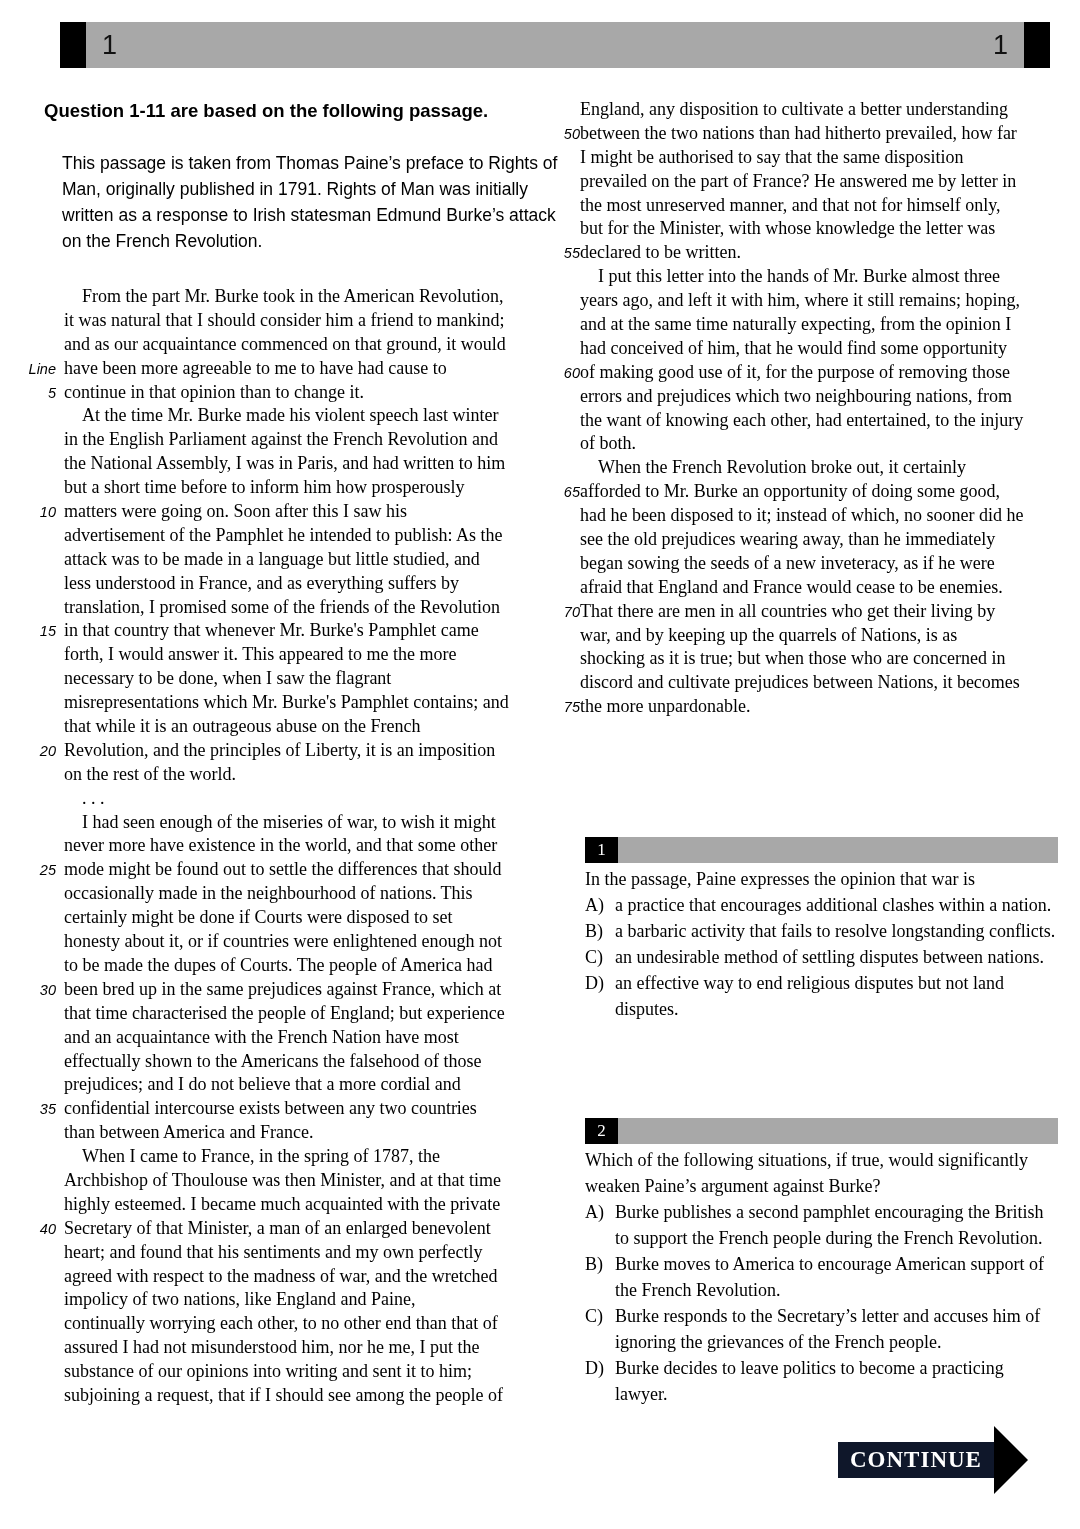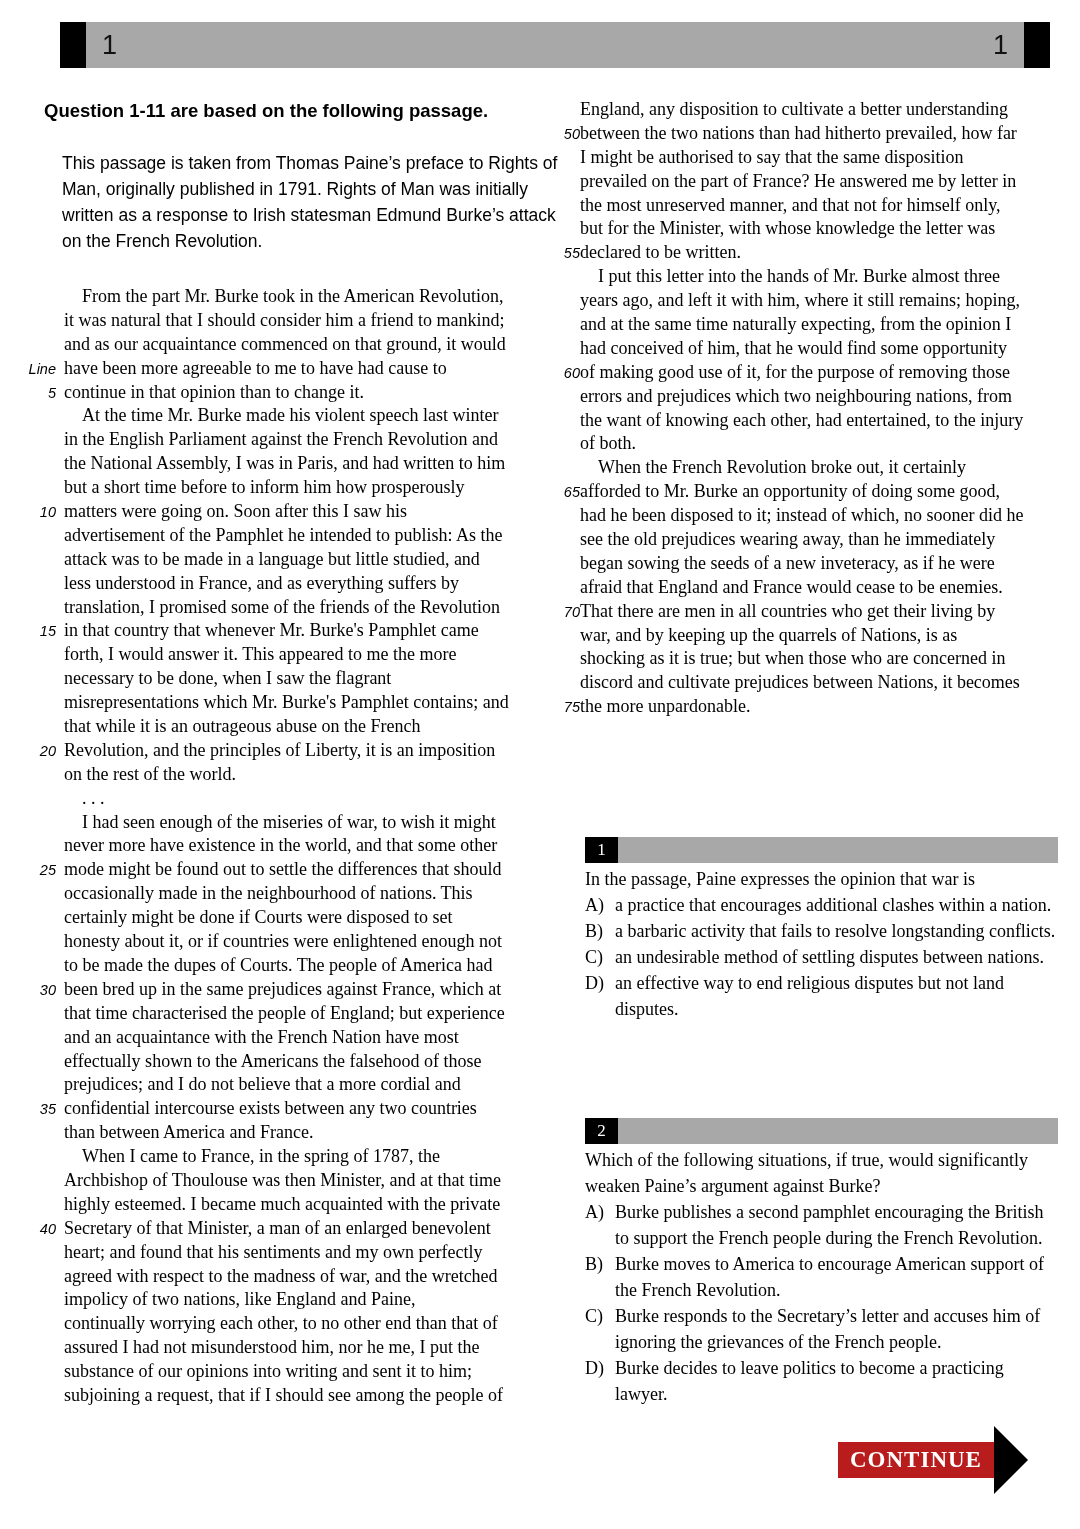--- a/index.html
+++ b/index.html
@@ -40,21 +40,21 @@
   .qbar{height:26px;background:#a8a8a8;display:flex;}
   .qnum{width:33px;height:26px;background:#000;color:#fff;flex:none;
         display:flex;align-items:center;justify-content:center;font-size:17px;}
   .qstem{line-height:26px;margin-top:3px;}
   .choice{display:flex;line-height:26px;}
   .clet{width:30px;flex:none;}
   .ctext{flex:1;}
 
   
   .continue{position:absolute;left:838px;top:1426px;height:68px;display:flex;align-items:center;cursor:pointer;}
-  .continue-rect{background:#b91c1c;color:#fff;height:36px;display:flex;align-items:center;
+  .continue-rect{background:#0f172a;color:#fff;height:36px;display:flex;align-items:center;
                  padding:0 12px;font-family:"Liberation Serif",serif;font-weight:bold;
                  font-size:23px;letter-spacing:1px;}
   .continue-arrow{width:0;height:0;border-left:34px solid #000;
                   border-top:34px solid transparent;border-bottom:34px solid transparent;}
 </style>
 </head>
 <body>
 
 <div class="page">
 

